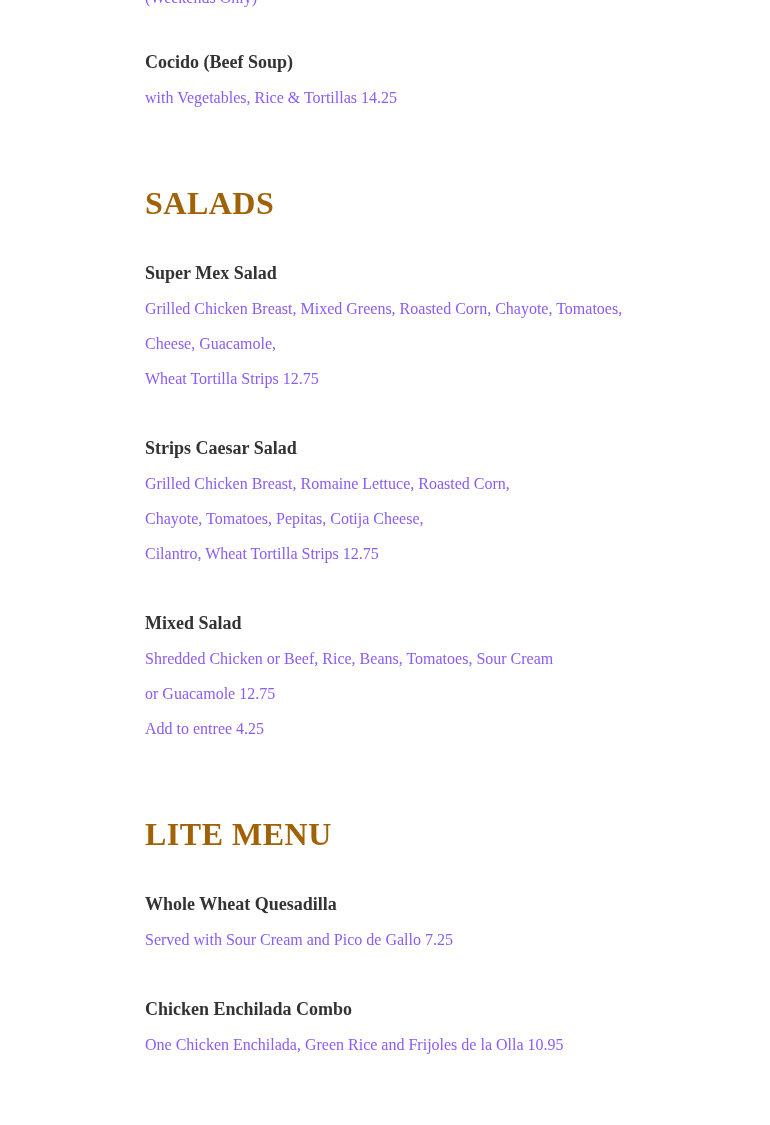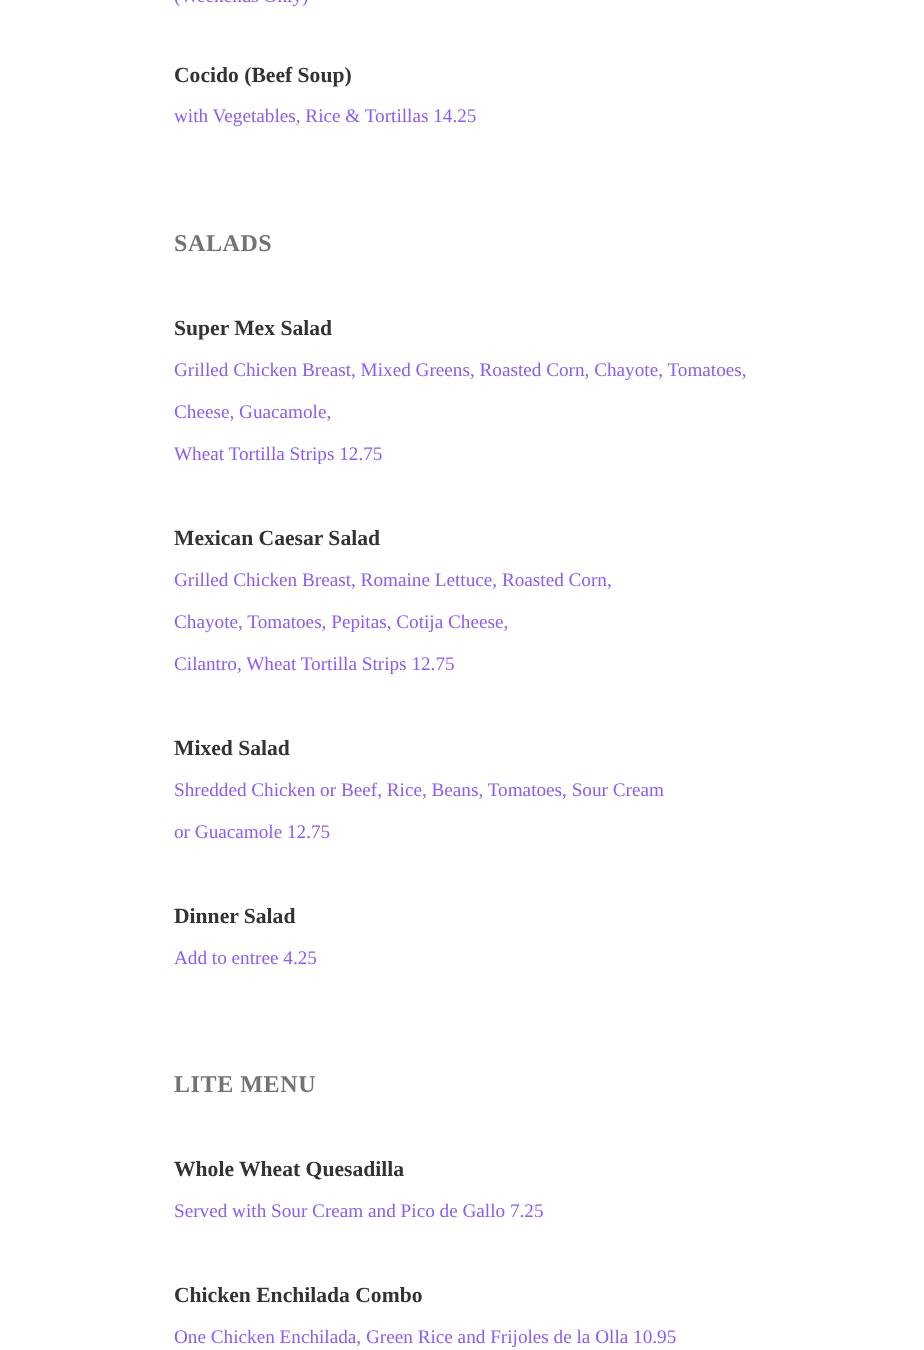--- a/index.html
+++ b/index.html
@@ -22,25 +22,25 @@
     border-radius: 20px;
   }
   .clipped-wrap {
     height: 15px;
     overflow: hidden;
   }
   .clipped-wrap .desc-line {
     margin-top: -20px;
   }
   .section-title {
-    font-size: 20px;
+    font-size: 32px;
     line-height: 36px;
     font-weight: bold;
     letter-spacing: 0.5px;
-    color: #737373;
+    color: #a16207;
     margin: 70px 0 0 0;
   }
   .item-title {
     font-size: 18px;
     line-height: 24px;
     font-weight: bold;
     color: #333333;
     margin: 40px 0 6px 0;
   }
   .item-title.first {
@@ -66,30 +66,29 @@
   <h3 class="item-title first">Cocido (Beef Soup)</h3>
   <p class="desc-line">with Vegetables, Rice &amp; Tortillas 14.25</p>
 
   <h2 class="section-title">SALADS</h2>
 
   <h3 class="item-title">Super Mex Salad</h3>
   <p class="desc-line">Grilled Chicken Breast, Mixed Greens, Roasted Corn, Chayote, Tomatoes,</p>
   <p class="desc-line">Cheese, Guacamole,</p>
   <p class="desc-line">Wheat Tortilla Strips 12.75</p>
 
-  <h3 class="item-title">Mexican Caesar Salad</h3>
+  <h3 class="item-title">Strips Caesar Salad</h3>
   <p class="desc-line">Grilled Chicken Breast, Romaine Lettuce, Roasted Corn,</p>
   <p class="desc-line">Chayote, Tomatoes, Pepitas, Cotija Cheese,</p>
   <p class="desc-line">Cilantro, Wheat Tortilla Strips 12.75</p>
 
   <h3 class="item-title">Mixed Salad</h3>
   <p class="desc-line">Shredded Chicken or Beef, Rice, Beans, Tomatoes, Sour Cream</p>
   <p class="desc-line">or Guacamole 12.75</p>
 
-  <h3 class="item-title">Dinner Salad</h3>
   <p class="desc-line">Add to entree 4.25</p>
 
   <h2 class="section-title">LITE MENU</h2>
 
   <h3 class="item-title">Whole Wheat Quesadilla</h3>
   <p class="desc-line">Served with Sour Cream and Pico de Gallo 7.25</p>
 
   <h3 class="item-title">Chicken Enchilada Combo</h3>
   <p class="desc-line">One Chicken Enchilada, Green Rice and Frijoles de la Olla 10.95</p>
 

